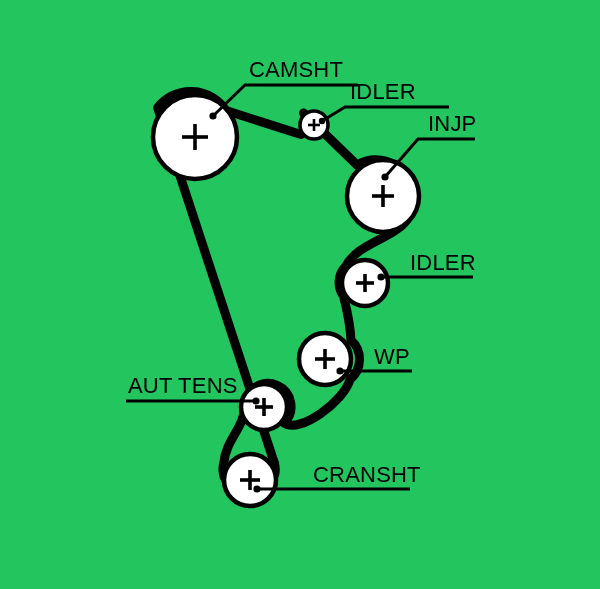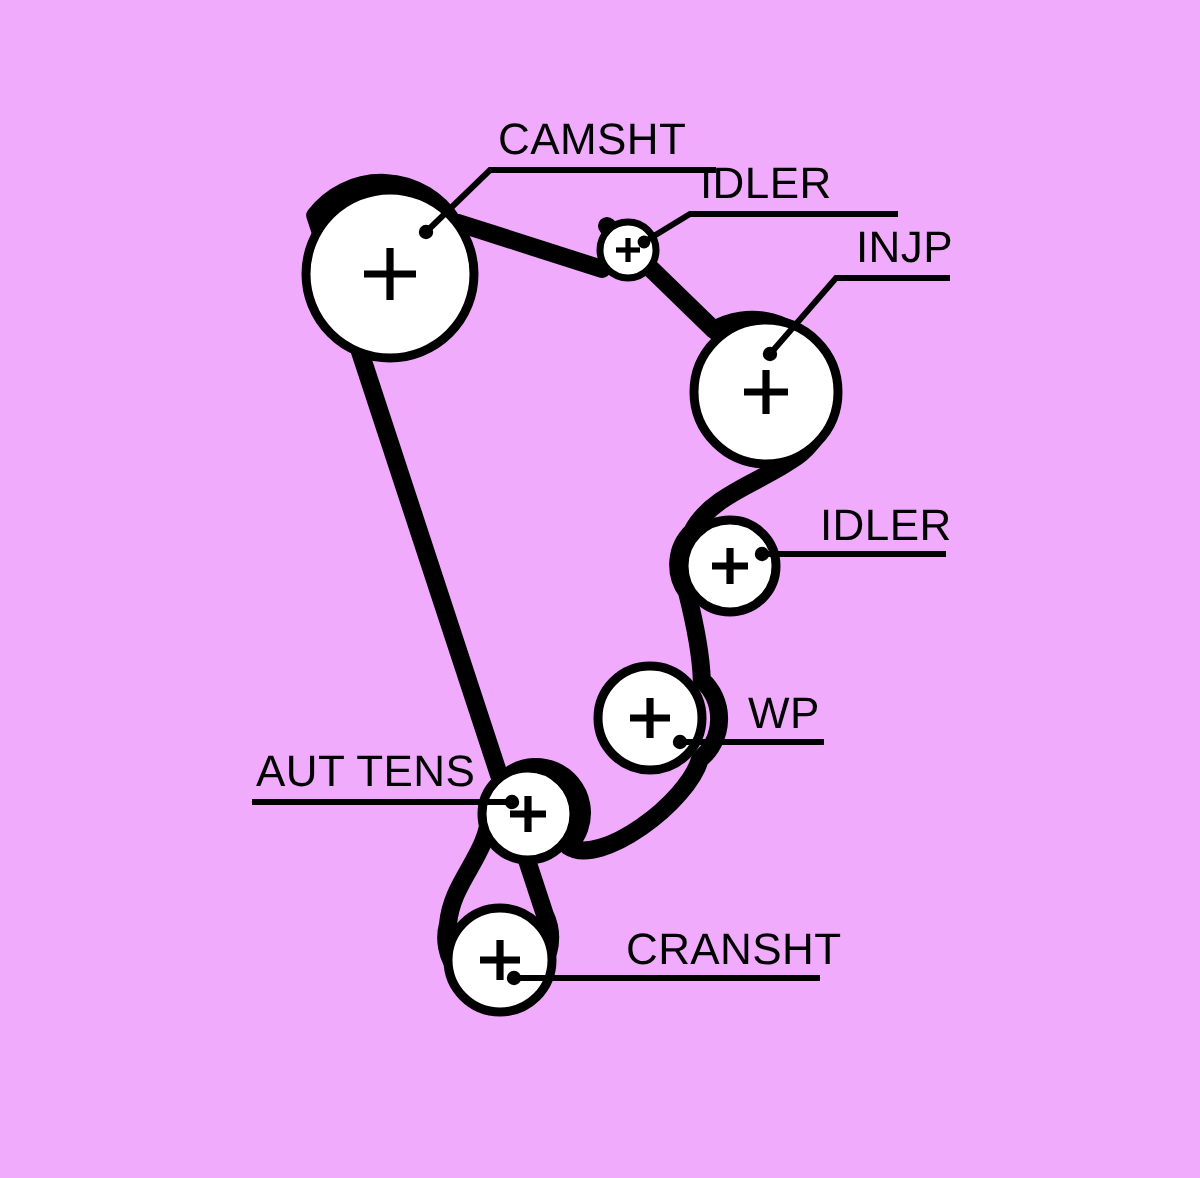--- a/index.html
+++ b/index.html
@@ -11,21 +11,21 @@
   body {
     width: 600px;
     height: 589px;
     font-family: "Liberation Sans", sans-serif;
     overflow: hidden;
   }
   #diagram-root {
     position: relative;
     width: 600px;
     height: 589px;
-    background: #f0abfc;
+    background: #22c55e;
   }
   svg#belt-diagram {
     display: block;
     width: 600px;
     height: 589px;
   }
   .belt-path {
     fill: none;
     stroke: #000000;
     stroke-width: 9;

